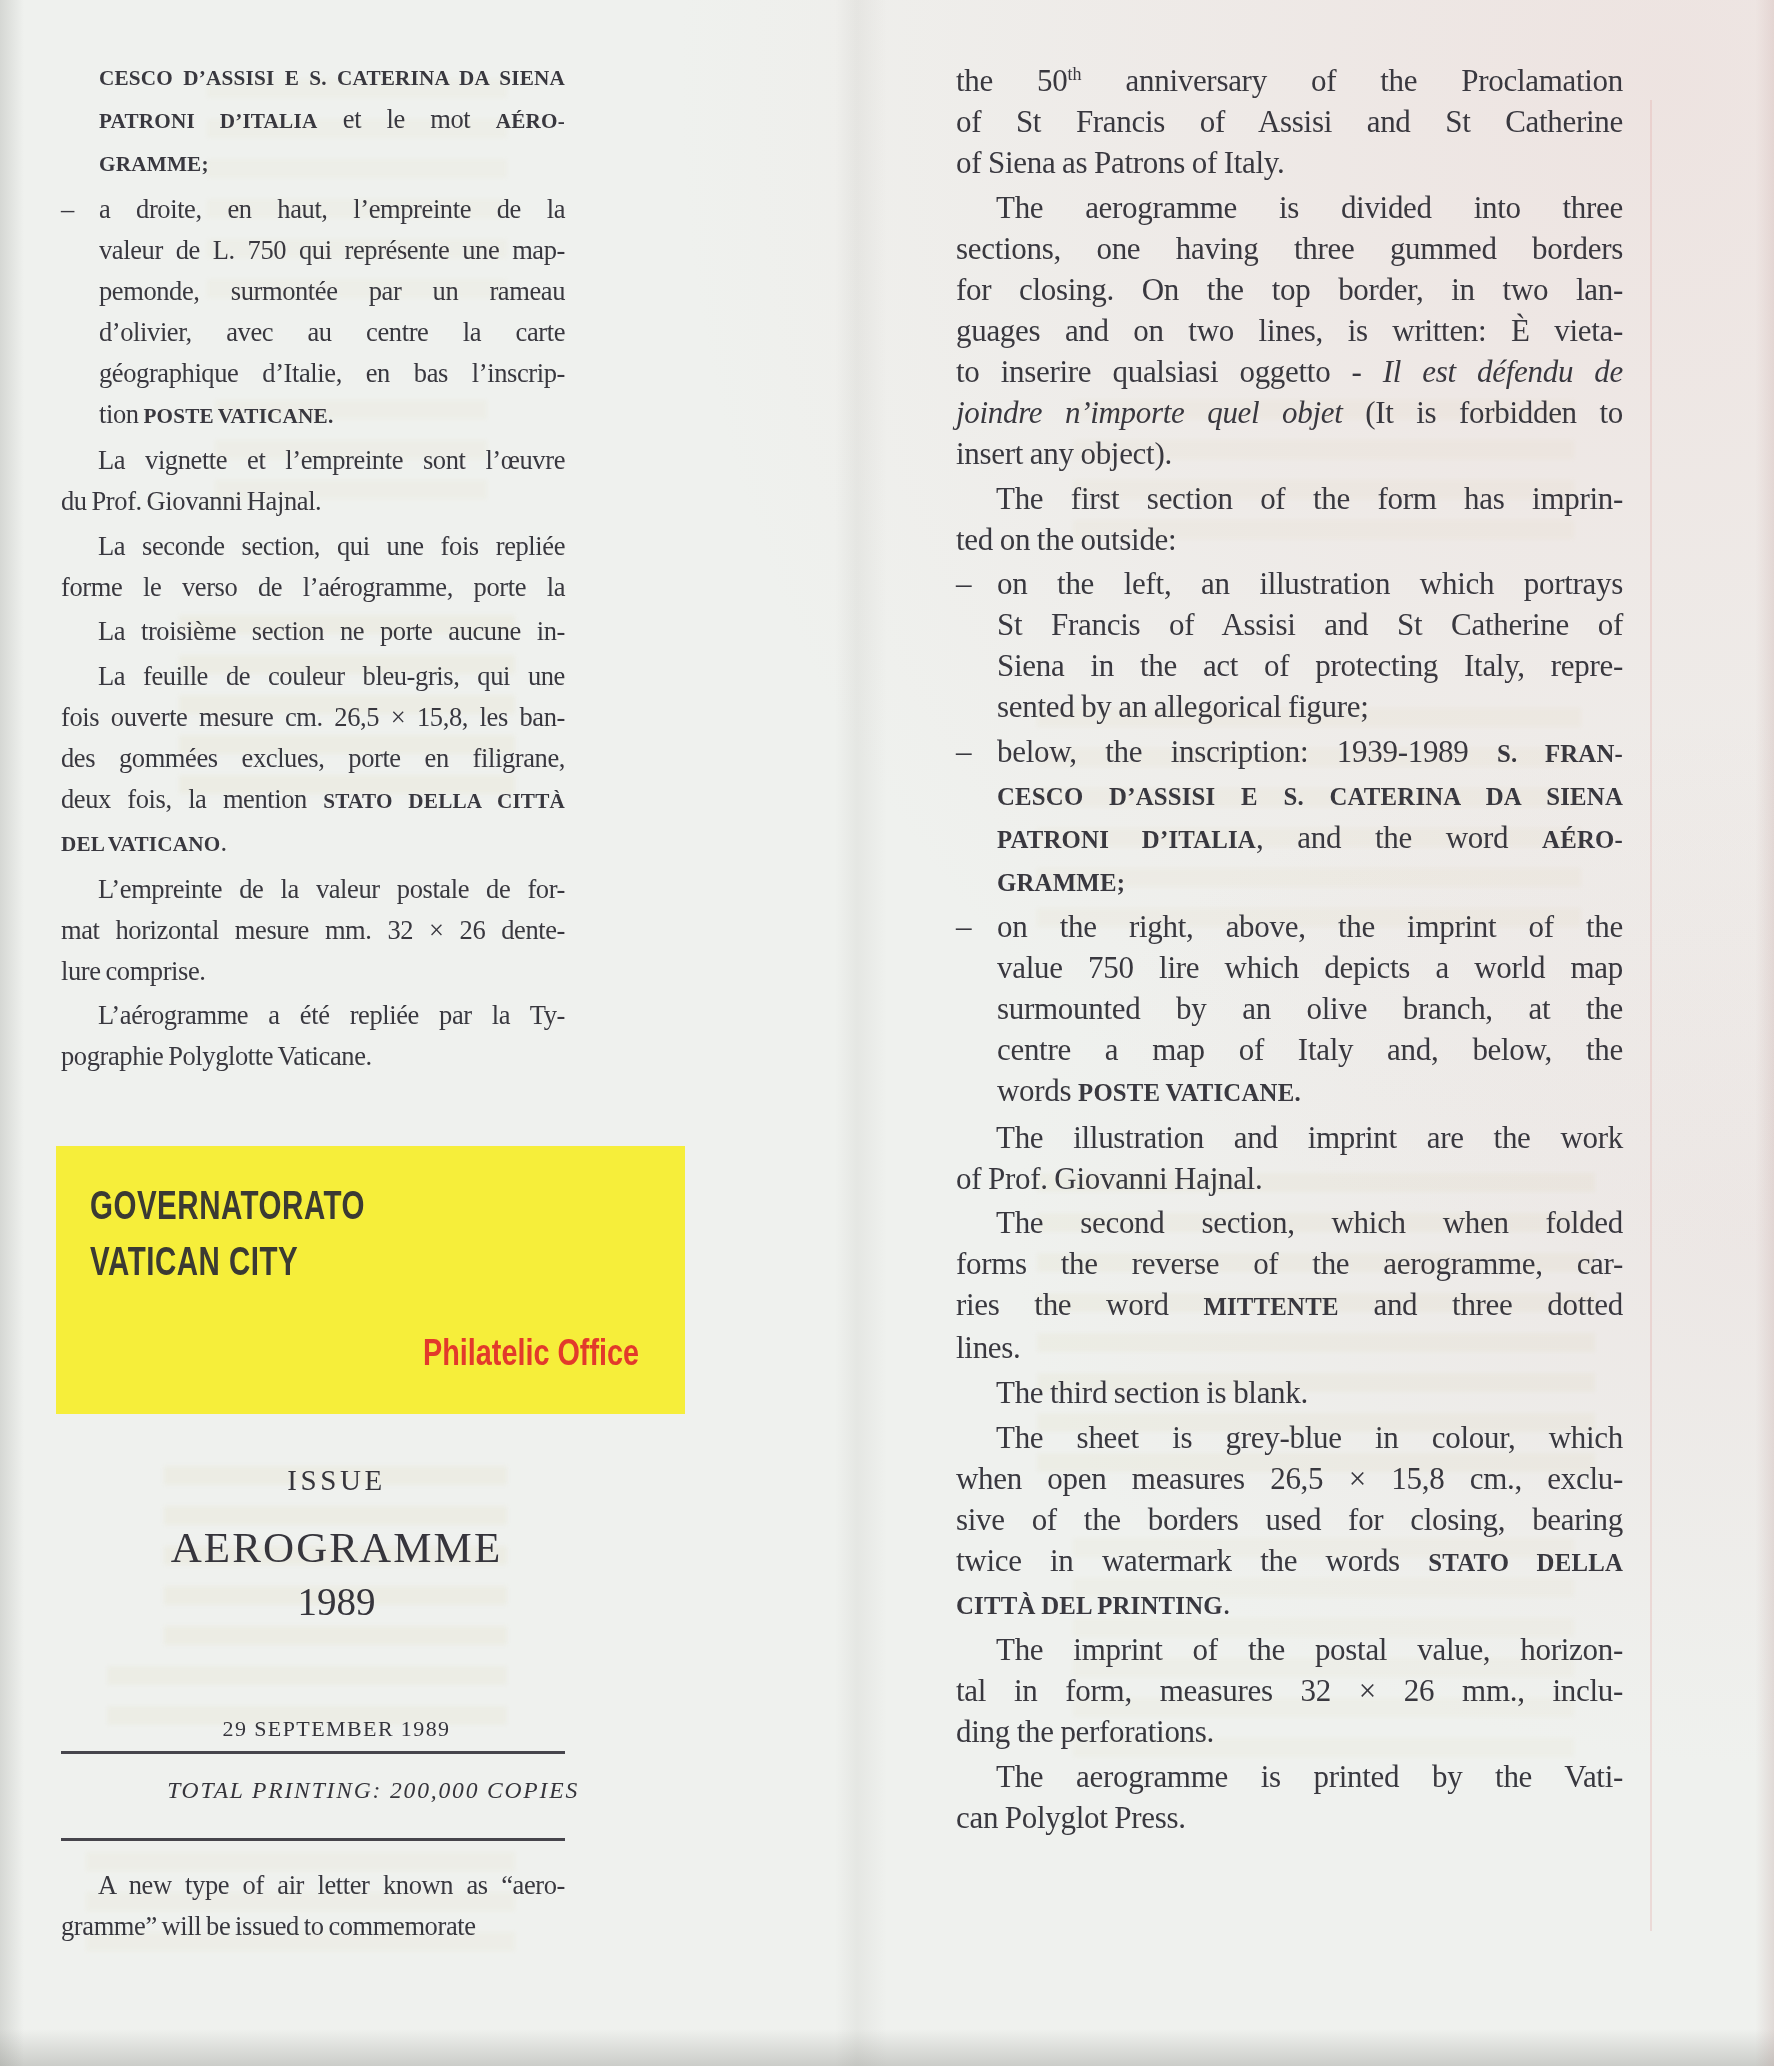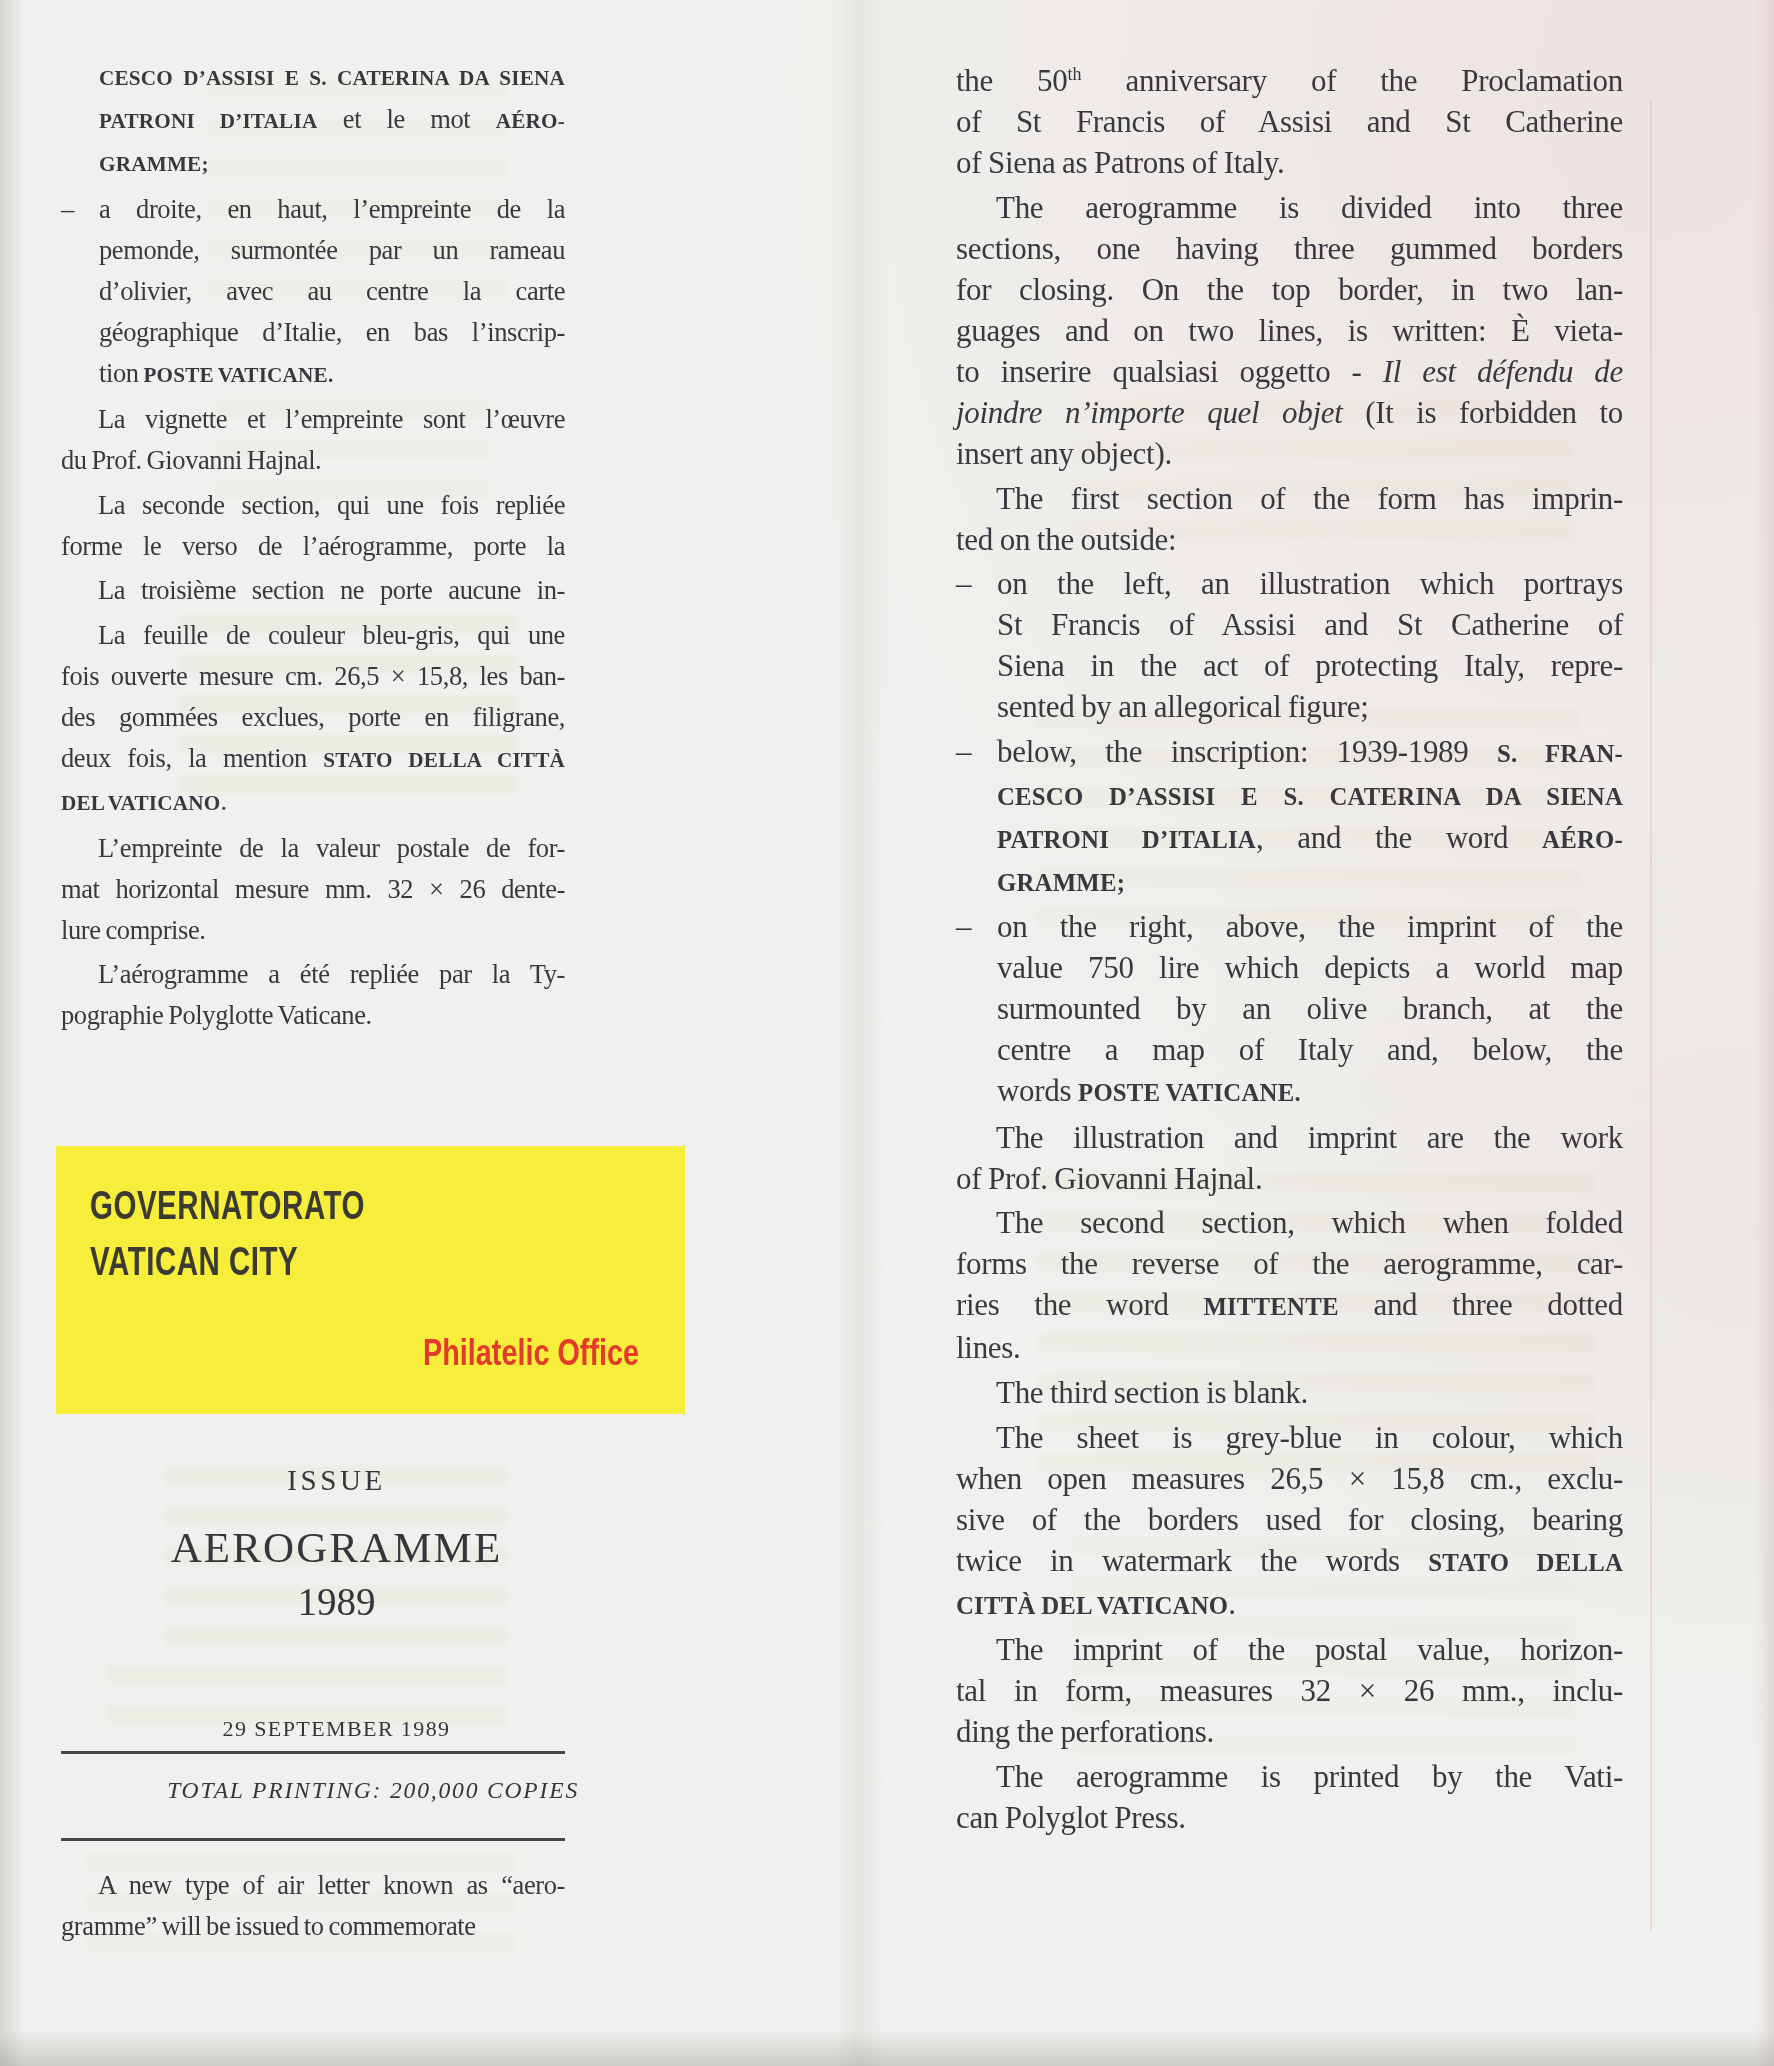--- a/index.html
+++ b/index.html
@@ -113,20 +113,21 @@
 
   <div class="col col-left">
       <div class="block cont">
         <div class="ln j"><span class="seg sc">CESCO D’ASSISI E S. CATERINA DA SIENA</span></div>
         <div class="ln j"><span class="seg sc">PATRONI D’ITALIA</span><span class="seg n"> et le mot </span><span class="seg sc">AÉRO-</span></div>
         <div class="ln"><span class="seg sc">GRAMME;</span></div>
       </div>
       <div class="block li">
         <span class="dash">–</span>
         <div class="ln j"><span class="seg n">a droite, en haut, l’empreinte de la</span></div>
+        <div class="ln j"><span class="seg n">valeur de L. 750 qui représente une map-</span></div>
         <div class="ln j"><span class="seg n">pemonde, surmontée par un rameau</span></div>
         <div class="ln j"><span class="seg n">d’olivier, avec au centre la carte</span></div>
         <div class="ln j"><span class="seg n">géographique d’Italie, en bas l’inscrip-</span></div>
         <div class="ln"><span class="seg n">tion </span><span class="seg sc">POSTE VATICANE.</span></div>
       </div>
       <div class="block para">
         <div class="ln j"><span class="seg n">La vignette et l’empreinte sont l’œuvre</span></div>
         <div class="ln"><span class="seg n">du Prof. Giovanni Hajnal.</span></div>
       </div>
       <div class="block para">
@@ -206,21 +207,21 @@
         <div class="ln"><span class="seg n">lines.</span></div>
       </div>
       <div class="block para">
         <div class="ln"><span class="seg n">The third section is blank.</span></div>
       </div>
       <div class="block para">
         <div class="ln j"><span class="seg n">The sheet is grey-blue in colour, which</span></div>
         <div class="ln j"><span class="seg n">when open measures 26,5 × 15,8 cm., exclu-</span></div>
         <div class="ln j"><span class="seg n">sive of the borders used for closing, bearing</span></div>
         <div class="ln j"><span class="seg n">twice in watermark the words </span><span class="seg sc">STATO DELLA</span></div>
-        <div class="ln"><span class="seg sc">CITTÀ DEL VATICANO</span><span class="seg n">.</span></div>
+        <div class="ln"><span class="seg sc">CITTÀ DEL PRINTING</span><span class="seg n">.</span></div>
       </div>
       <div class="block para">
         <div class="ln j"><span class="seg n">The imprint of the postal value, horizon-</span></div>
         <div class="ln j"><span class="seg n">tal in form, measures 32 × 26 mm., inclu-</span></div>
         <div class="ln"><span class="seg n">ding the perforations.</span></div>
       </div>
       <div class="block para">
         <div class="ln j"><span class="seg n">The aerogramme is printed by the Vati-</span></div>
         <div class="ln"><span class="seg n">can Polyglot Press.</span></div>
       </div>

